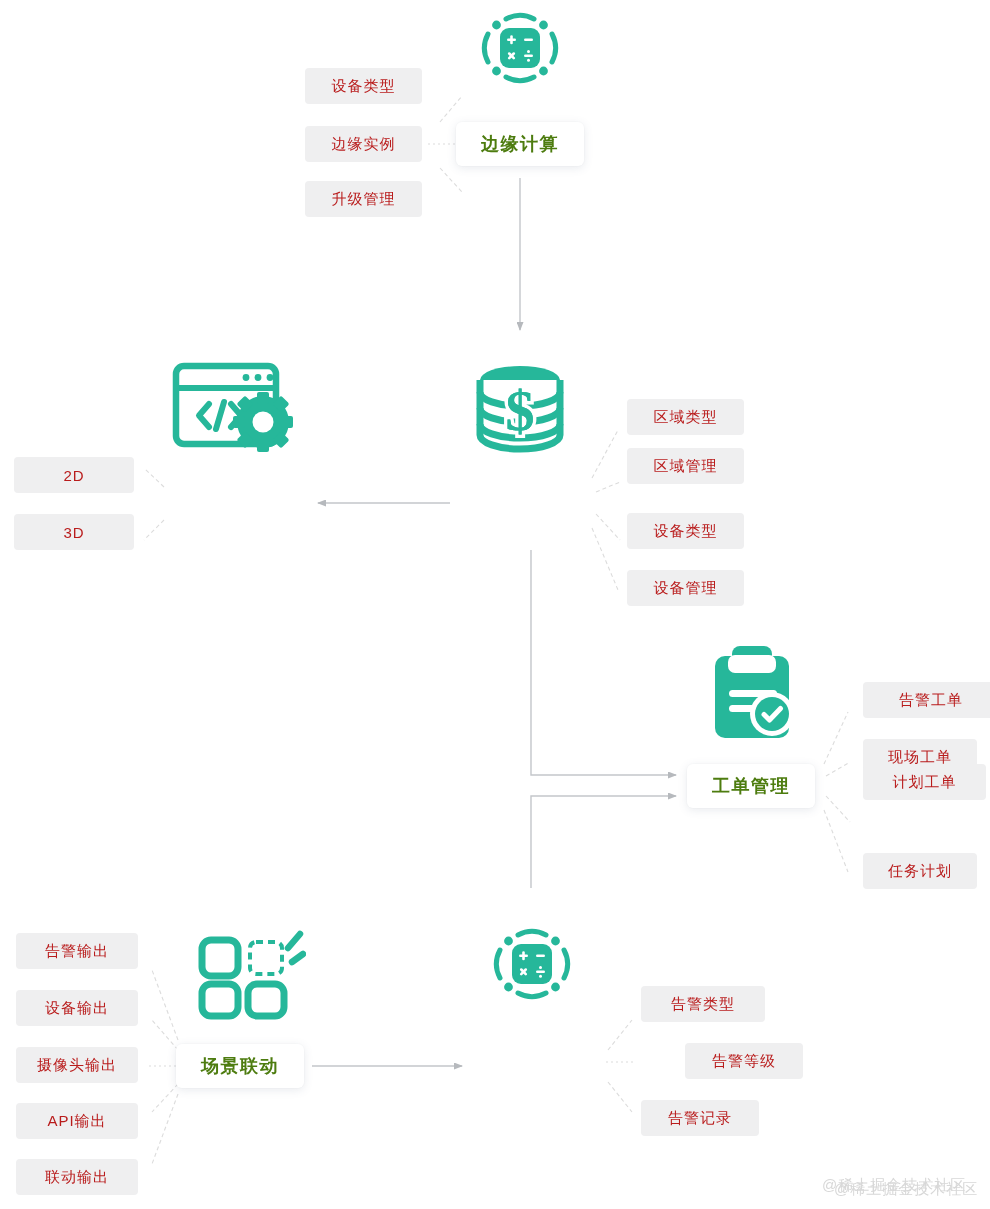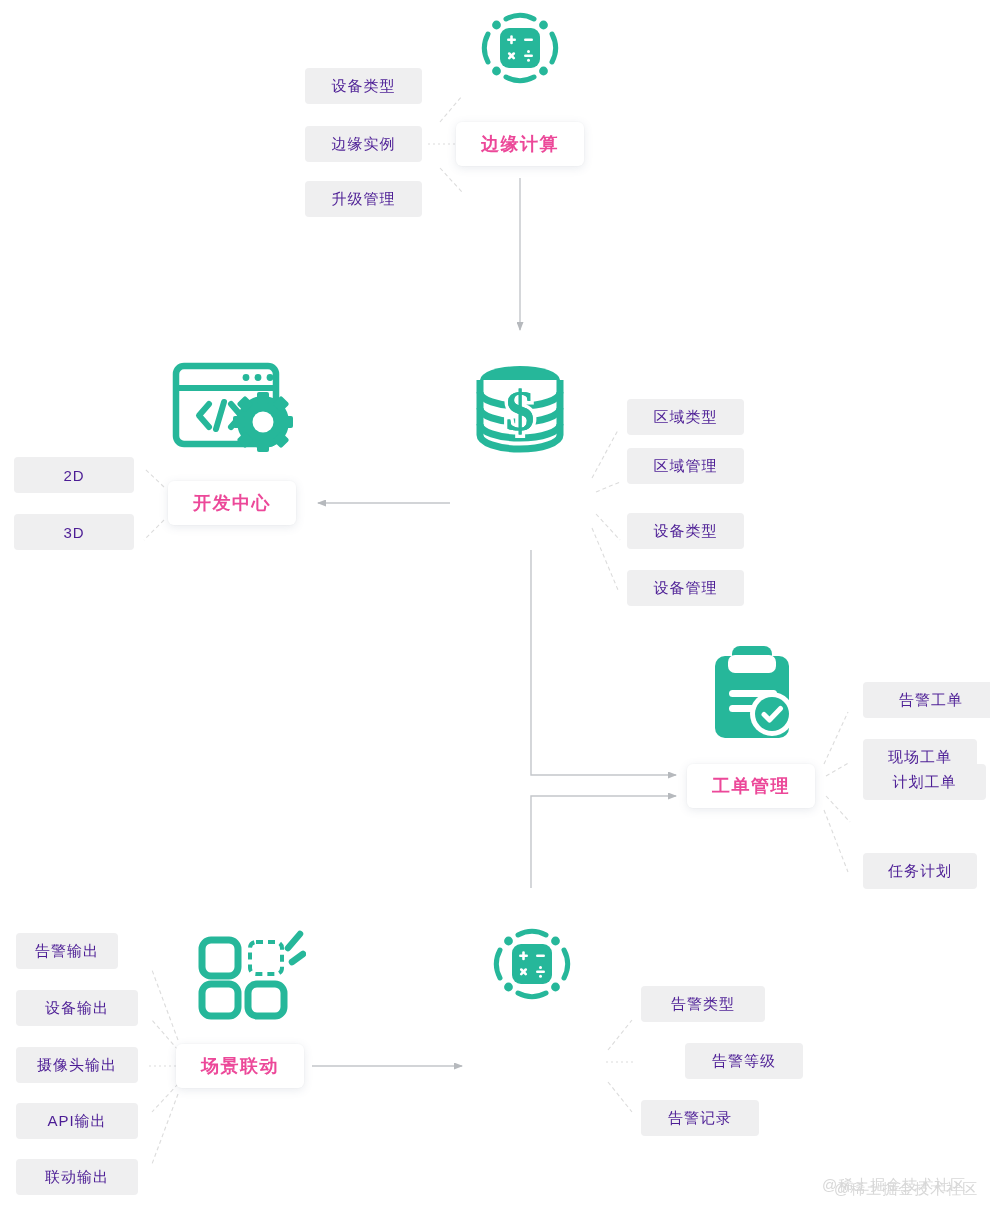--- a/index.html
+++ b/index.html
@@ -23,36 +23,36 @@
     left: 0; top: 0;
     width: 990px; height: 1209px;
     pointer-events: none;
   }
   
   .pill {
     position: absolute;
     height: 36px;
     background: #efeff0;
     border-radius: 4px;
-    color: #4c1d95;
+    color: #b91c1c;
     font-size: 15px;
     letter-spacing: 1px;
     display: flex;
     align-items: center;
     justify-content: center;
     box-sizing: border-box;
   }
   
   .node {
     position: absolute;
     height: 44px;
     background: #ffffff;
     border-radius: 6px;
     box-shadow: 0 0 0 1px rgba(0,0,0,0.012), 0 2px 10px rgba(80,90,120,0.13);
-    color: #ec4899;
+    color: #4d7c0f;
     font-size: 18px;
     font-weight: bold;
     letter-spacing: 1.5px;
     display: flex;
     align-items: center;
     justify-content: center;
     box-sizing: border-box;
   }
   
   .icon-wrap {
@@ -190,21 +190,20 @@
         <rect x="113" y="56" width="12" height="12" rx="2"></rect>
         <rect x="71" y="38" width="12" height="12" rx="2" transform="rotate(45 77 44)"></rect>
         <rect x="107" y="38" width="12" height="12" rx="2" transform="rotate(45 113 44)"></rect>
         <rect x="71" y="74" width="12" height="12" rx="2" transform="rotate(45 77 80)"></rect>
         <rect x="107" y="74" width="12" height="12" rx="2" transform="rotate(45 113 80)"></rect>
       </g>
       <circle cx="95" cy="62" r="10.5" fill="#ffffff"></circle>
     </svg>
   </div>
 
-  <div class="node" style="left:168px; top:481px; width:128px;">开发中心</div>
 
   <div class="pill" style="left:14px; top:457px; width:120px;">2D</div>
   <div class="pill" style="left:14px; top:514px; width:120px;">3D</div>
 
   <div class="icon-wrap" style="left:468px; top:362px; width:104px; height:98px;">
     <svg width="104" height="98" viewBox="0 0 104 98" xmlns="http://www.w3.org/2000/svg">
       <ellipse cx="52" cy="18" rx="40" ry="14" fill="#26b79a"></ellipse>
       <path d="M12,18 v55 a40,14 0 0,0 80,0 v-55" fill="#ffffff"></path>
       <path d="M12,30 a40,14 0 0,0 80,0" fill="none" stroke="#26b79a" stroke-width="7"></path>
       <path d="M12,46 a40,14 0 0,0 80,0" fill="none" stroke="#26b79a" stroke-width="7"></path>
@@ -257,21 +256,21 @@
 
       <rect x="54" y="14" width="32" height="32" rx="6" fill="none" stroke="#26b79a" stroke-width="4" stroke-dasharray="7 5"></rect>
 
       <line x1="92" y1="20" x2="104" y2="6" stroke="#26b79a" stroke-width="6.5" stroke-linecap="round"></line>
       <line x1="96" y1="34" x2="107" y2="26" stroke="#26b79a" stroke-width="6.5" stroke-linecap="round"></line>
     </svg>
   </div>
 
   <div class="node" style="left:176px; top:1044px; width:128px;">场景联动</div>
 
-  <div class="pill" style="left:16px; top:933px; width:102px;">告警输出</div>
+  <div class="pill" style="left:16px; top:933px; width:122px;">告警输出</div>
   <div class="pill" style="left:16px; top:990px; width:122px;">设备输出</div>
   <div class="pill" style="left:16px; top:1047px; width:122px;">摄像头输出</div>
   <div class="pill" style="left:16px; top:1103px; width:122px;">API输出</div>
   <div class="pill" style="left:16px; top:1159px; width:122px;">联动输出</div>
 
   <div class="icon-wrap" style="left:482px; top:922px; width:100px; height:96px;">
     <svg width="100" height="96" viewBox="0 0 100 96" xmlns="http://www.w3.org/2000/svg">
       <rect x="30" y="22" width="40" height="40" rx="9" fill="#26b79a"></rect>
       <rect x="37" y="32.5" width="9" height="2.6" rx="1.3" fill="#fff"></rect>
       <rect x="40.2" y="29.3" width="2.6" height="9" rx="1.3" fill="#fff"></rect>

